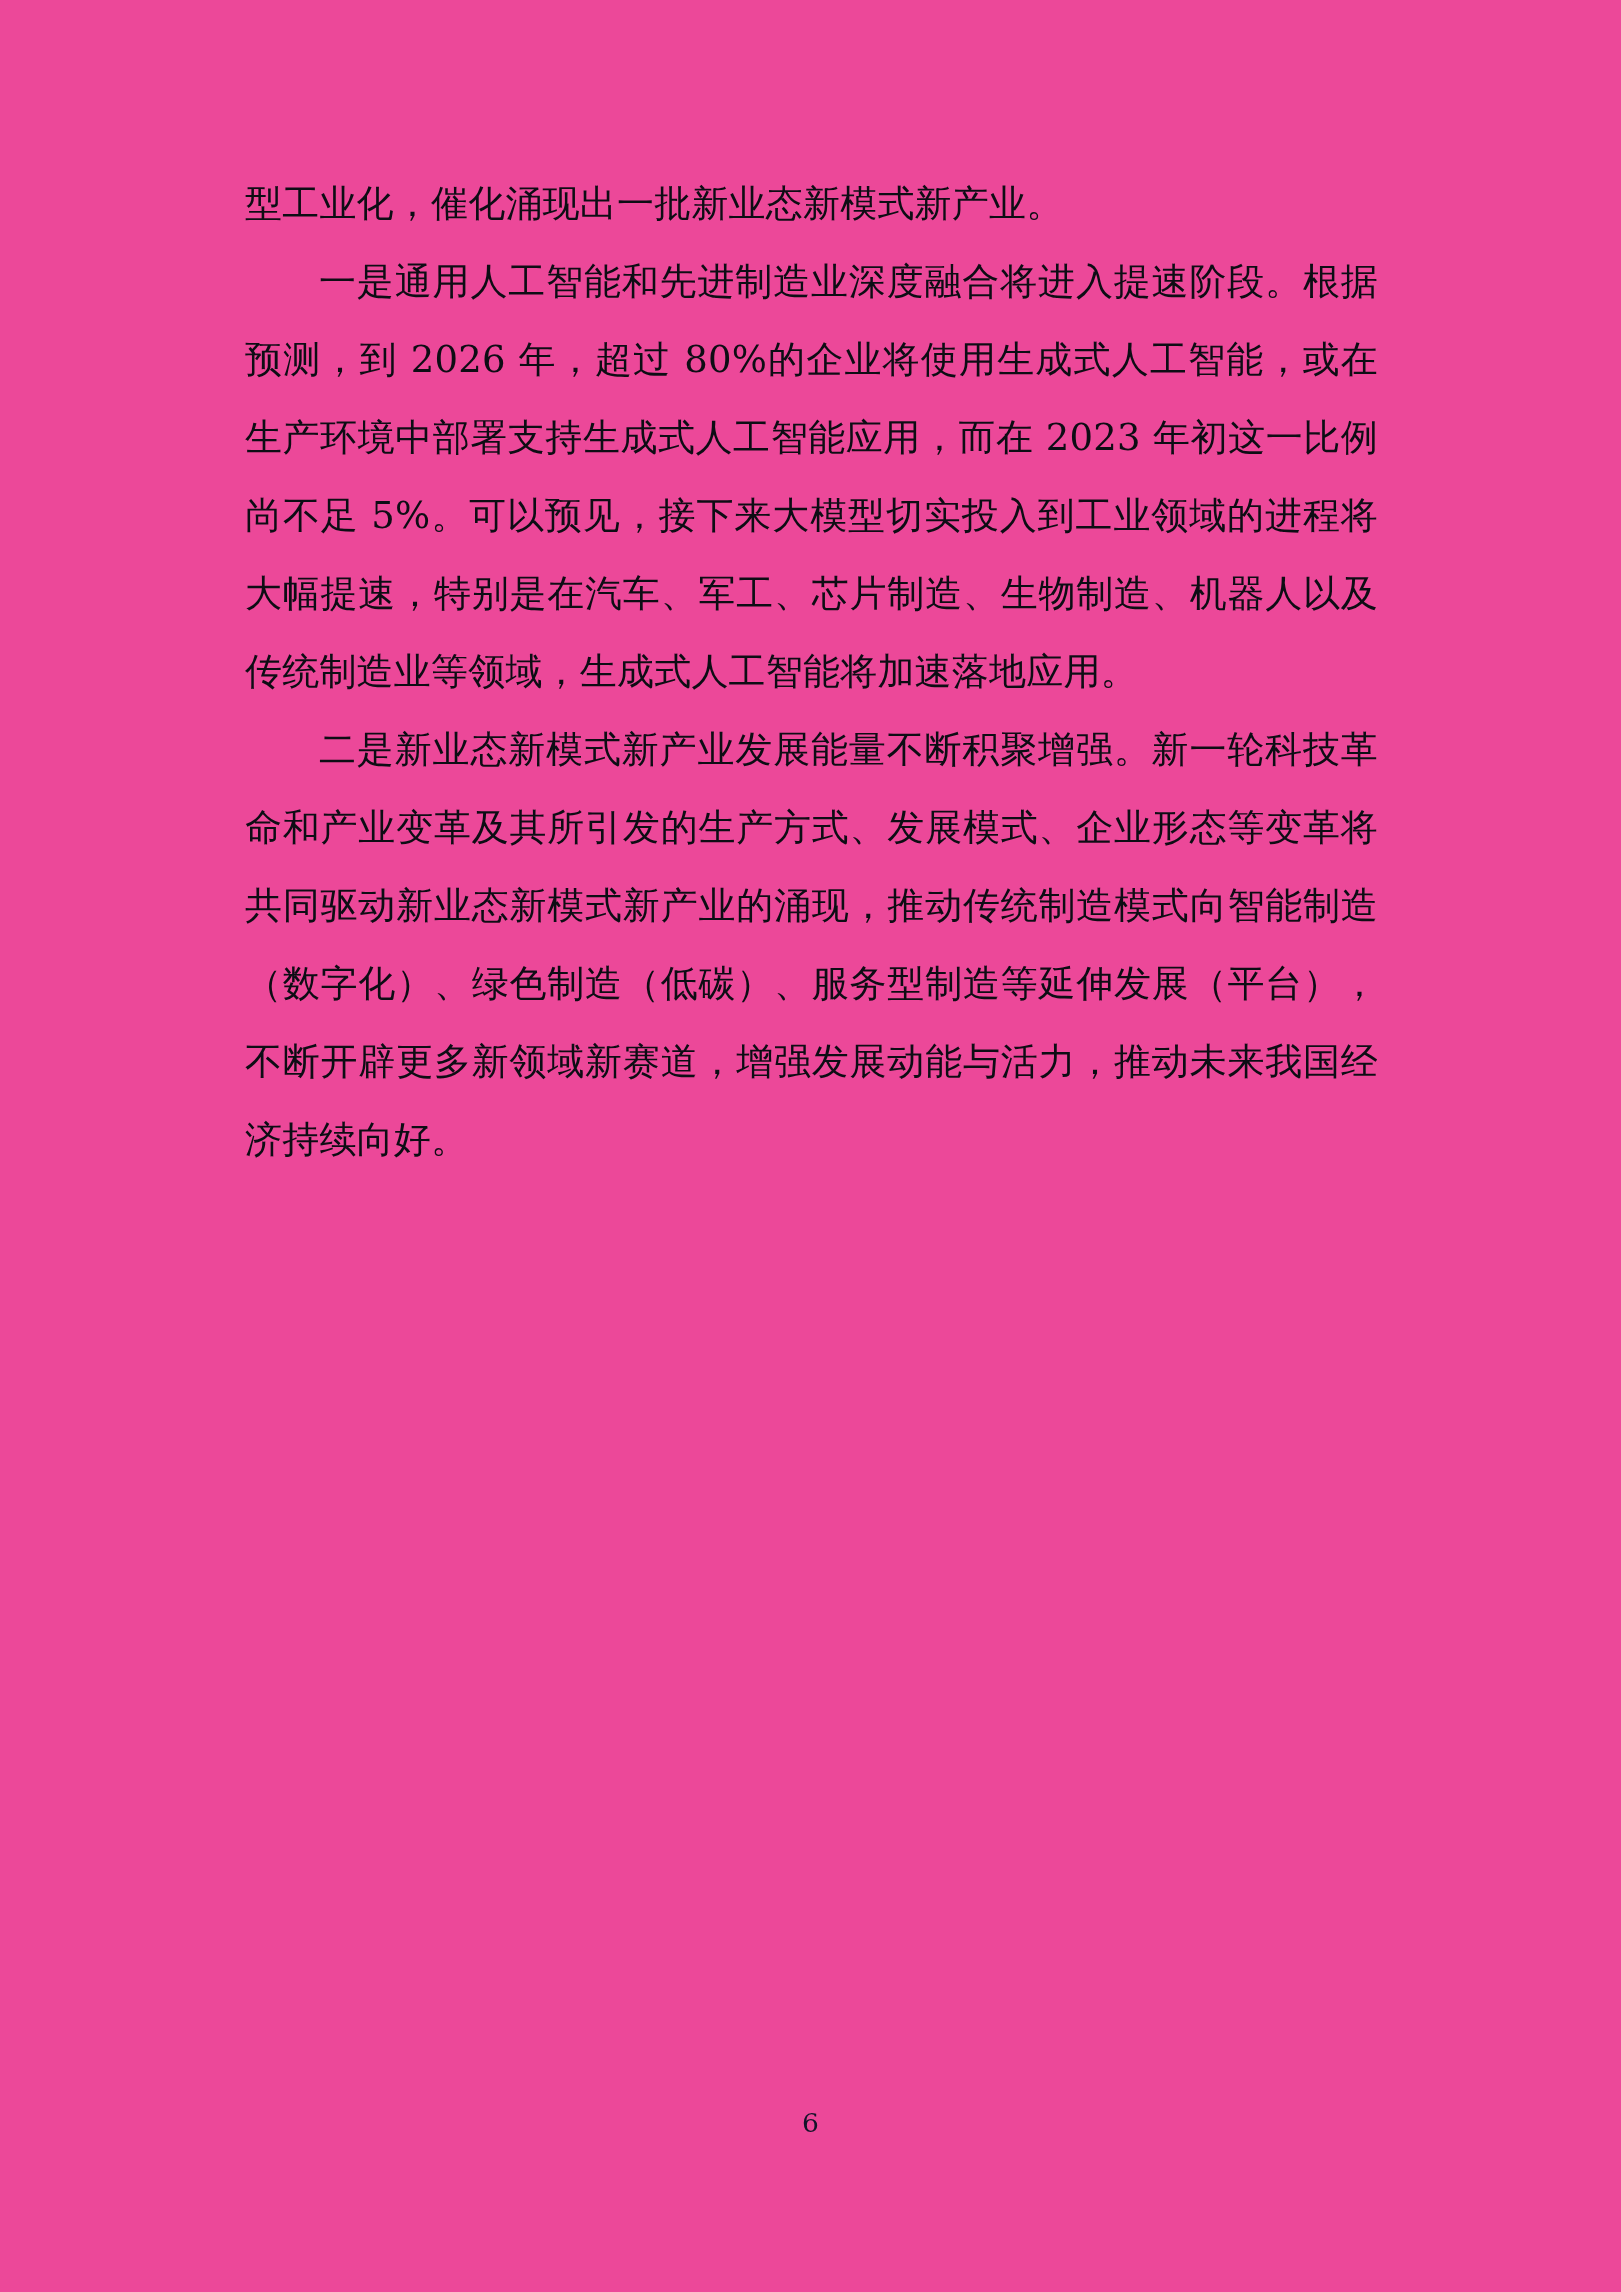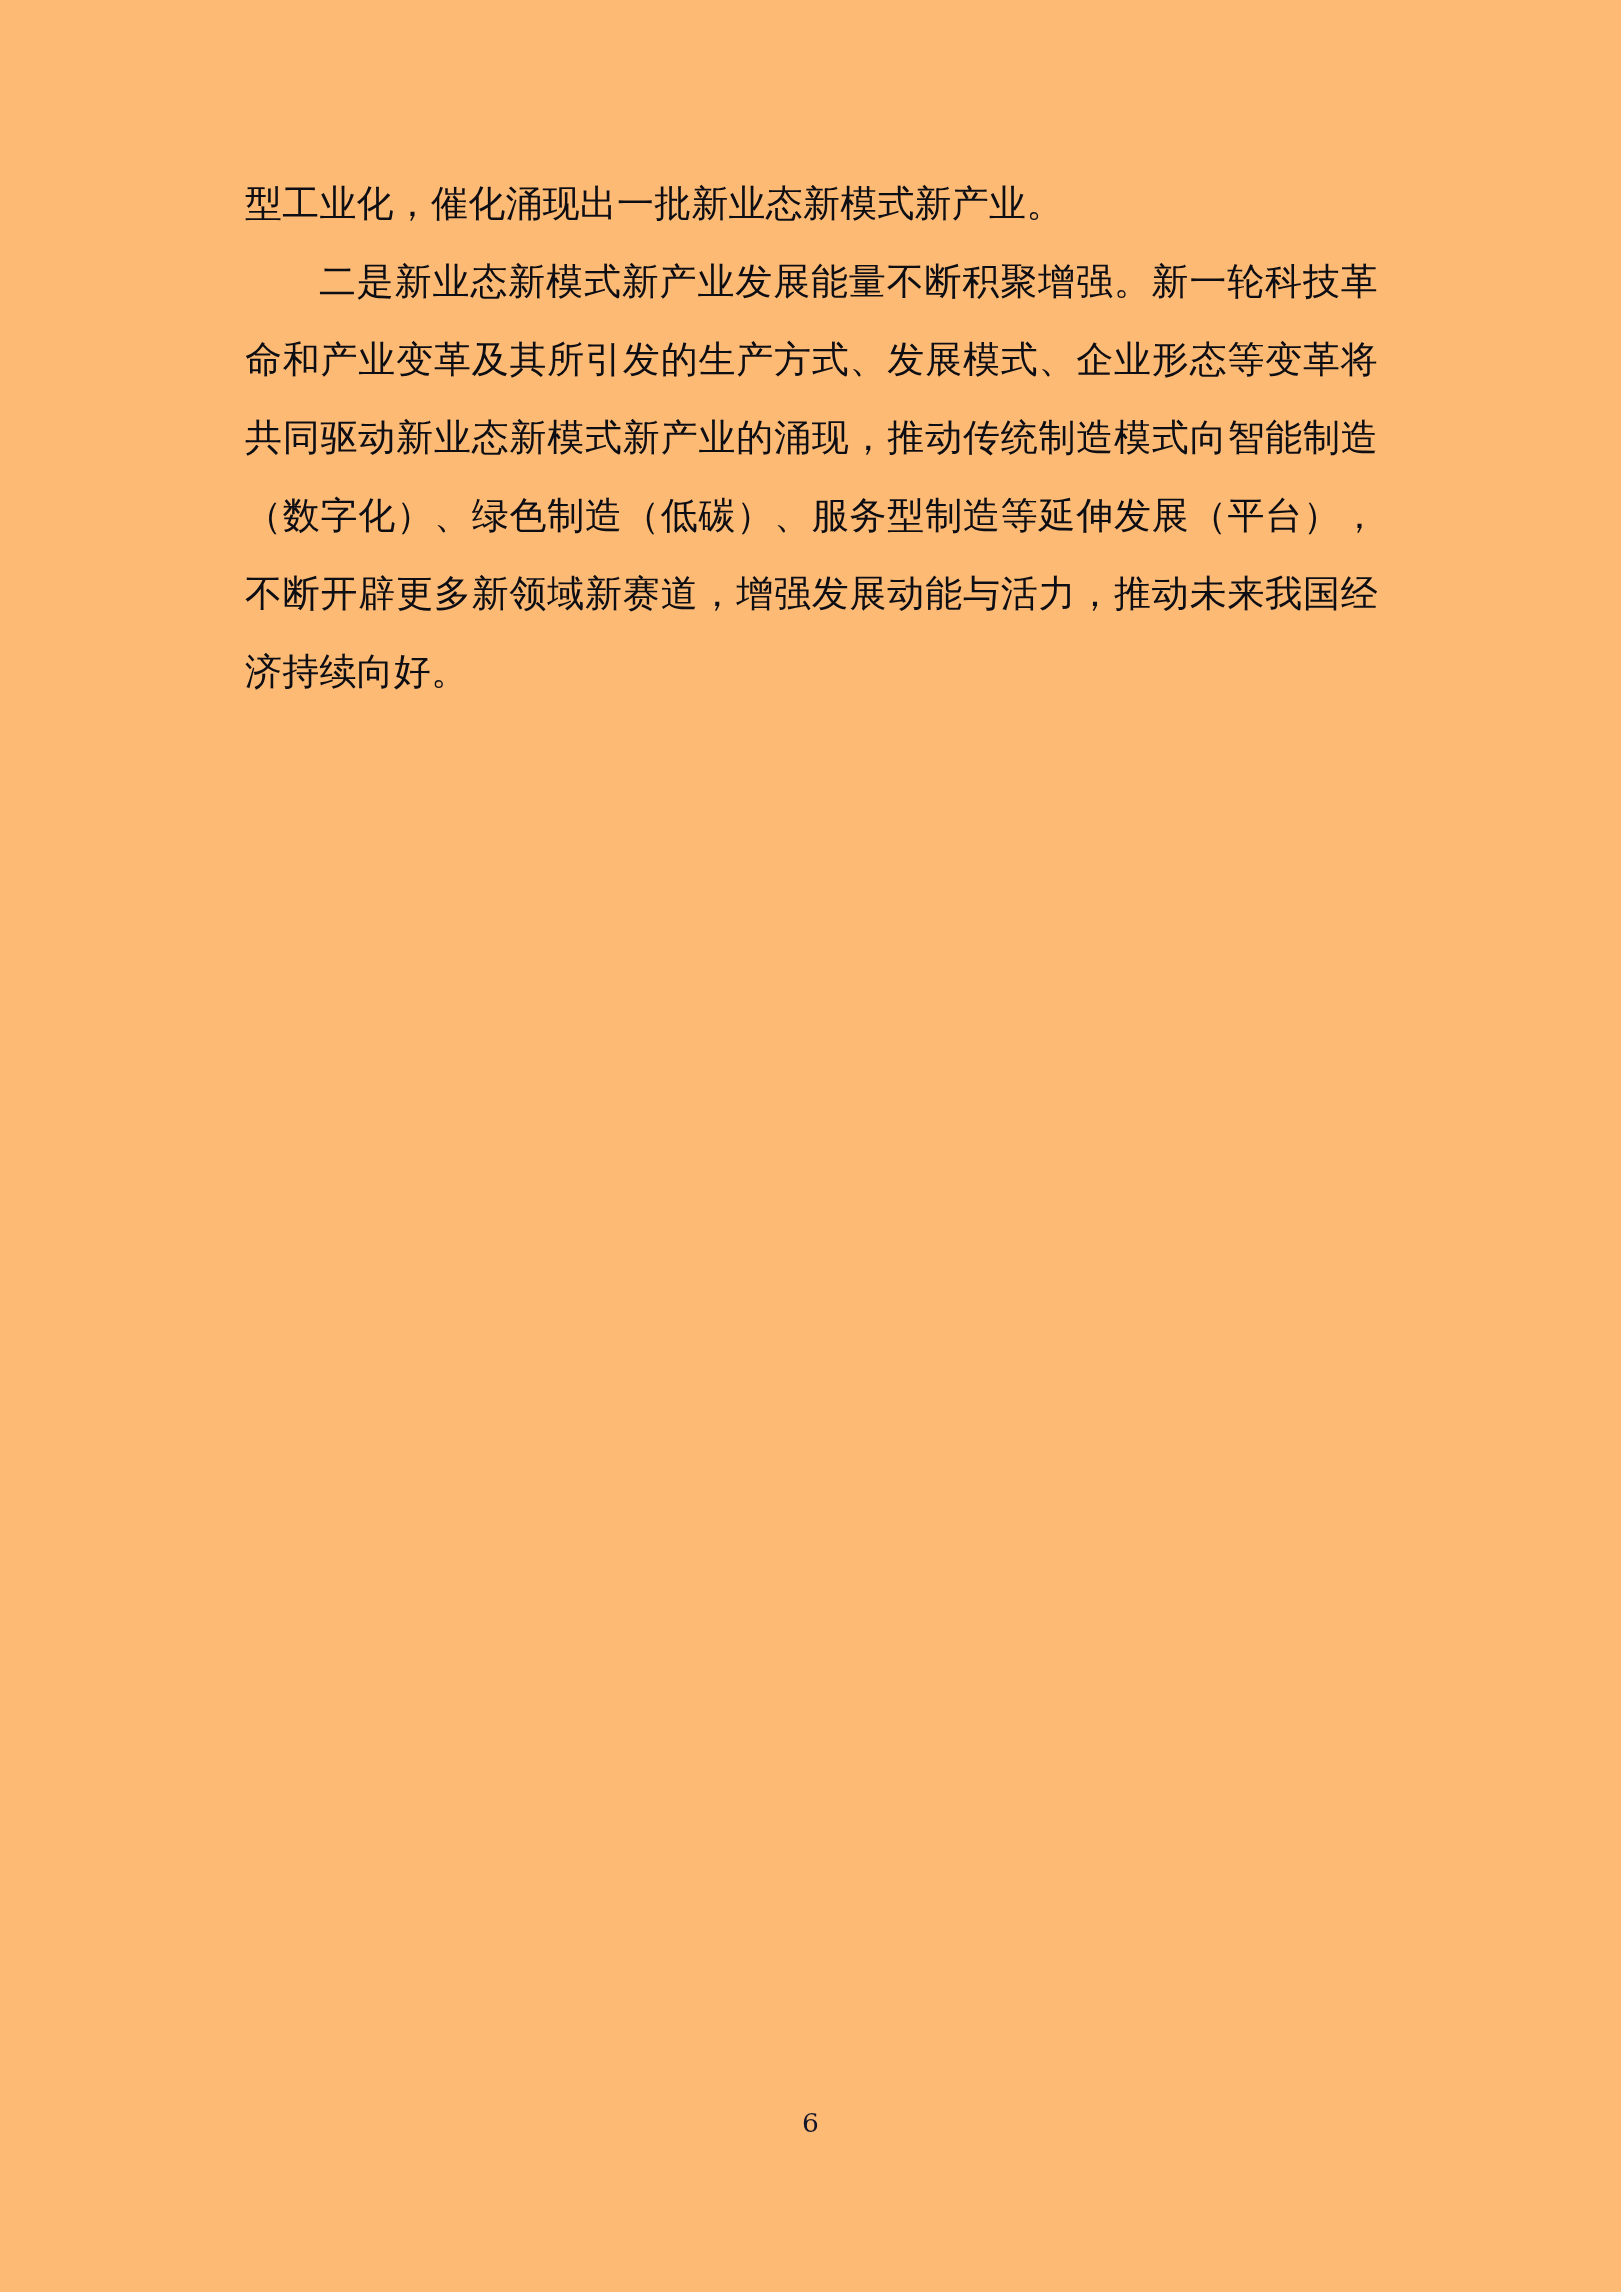--- a/index.html
+++ b/index.html
@@ -7,21 +7,21 @@
     padding: 0;
     background: #ffffff;
   }
   body {
     font-family: "DejaVu Serif", "Liberation Serif", serif;
   }
   .page {
     position: relative;
     width: 1621px;
     height: 2293px;
-    background: #fdba74;
+    background: #ec4899;
     overflow: hidden;
     box-sizing: border-box;
   }
   .content {
     position: absolute;
     left: 245px;
     top: 165px;
     width: 1133px;
   }
   .para {
@@ -64,20 +64,21 @@
     line-height: 35px;
   }
 </style>
 </head>
 <body>
 
 <div class="page">
 
   <div class="content">
     <p class="para">型工业化，催化涌现出一批新业态新模式新产业。</p>
+    <p class="para indent">一是通用人工智能和先进制造业深度融合将进入提速阶段。根据预测，到 2026 年，超过 80%的企业将使用生成式人工智能，或在生产环境中部署支持生成式人工智能应用，而在 2023 年初这一比例尚不足 5%。可以预见，接下来大模型切实投入到工业领域的进程将大幅提速，特别是在汽车、军工、芯片制造、生物制造、机器人以及传统制造业等领域，生成式人工智能将加速落地应用。</p>
     <p class="para indent">二是新业态新模式新产业发展能量不断积聚增强。新一轮科技革命和产业变革及其所引发的生产方式、发展模式、企业形态等变革将共同驱动新业态新模式新产业的涌现，推动传统制造模式向智能制造（数字化）、绿色制造（低碳）、服务型制造等延伸发展（平台），不断开辟更多新领域新赛道，增强发展动能与活力，推动未来我国经济持续向好。</p>
   </div>
 
 
   <div class="page-number">6</div>
 
 </div>
 
 
 </body></html>

